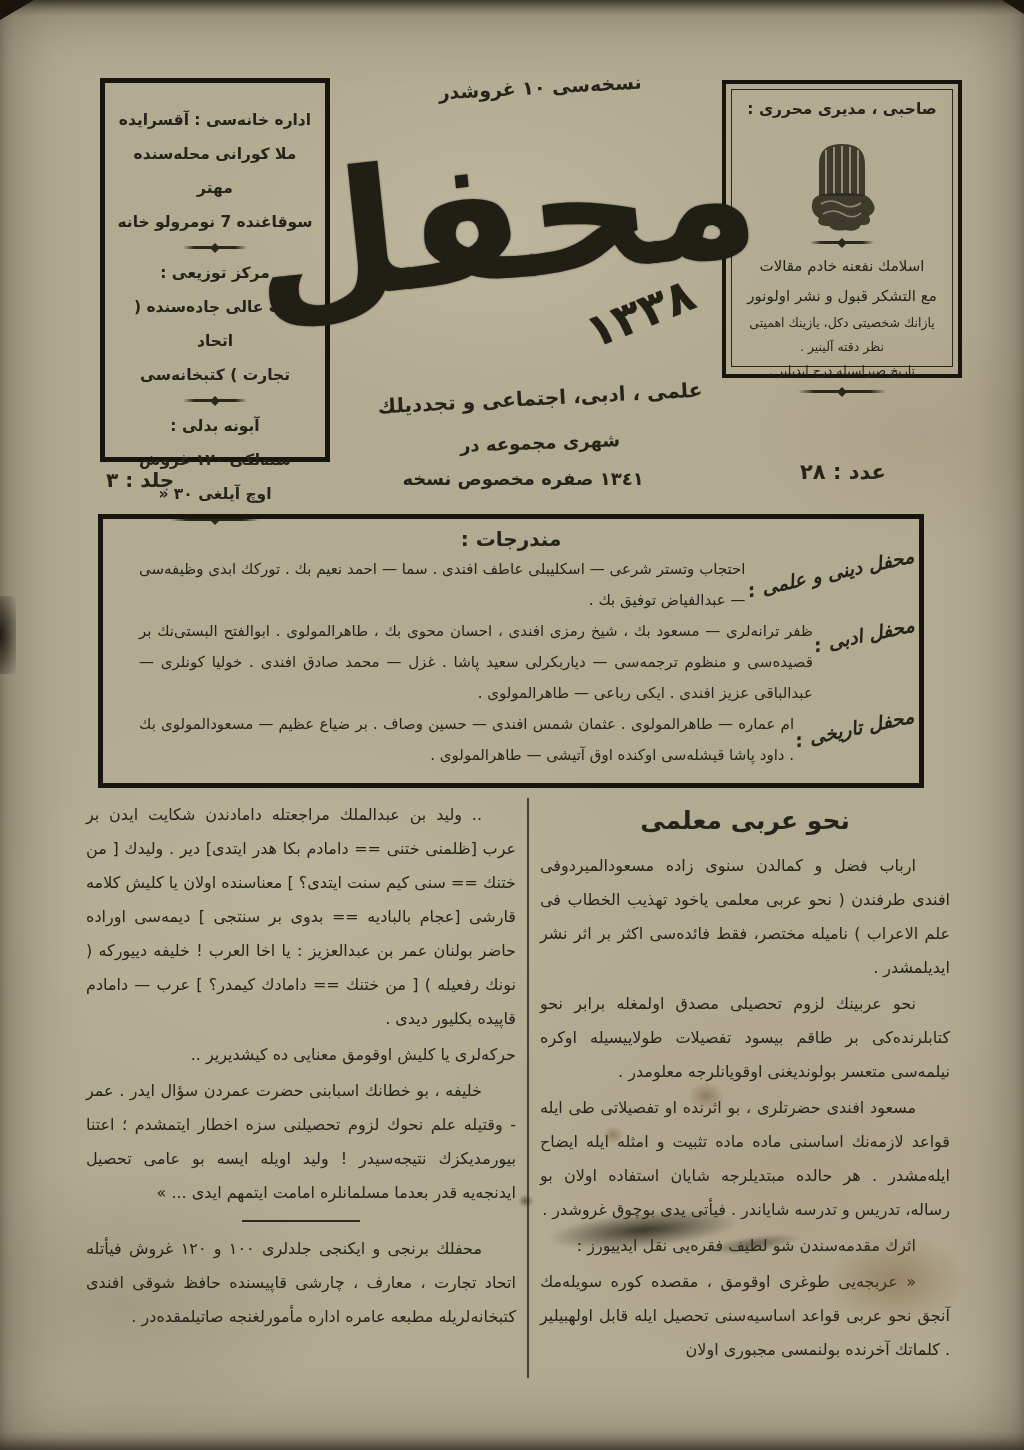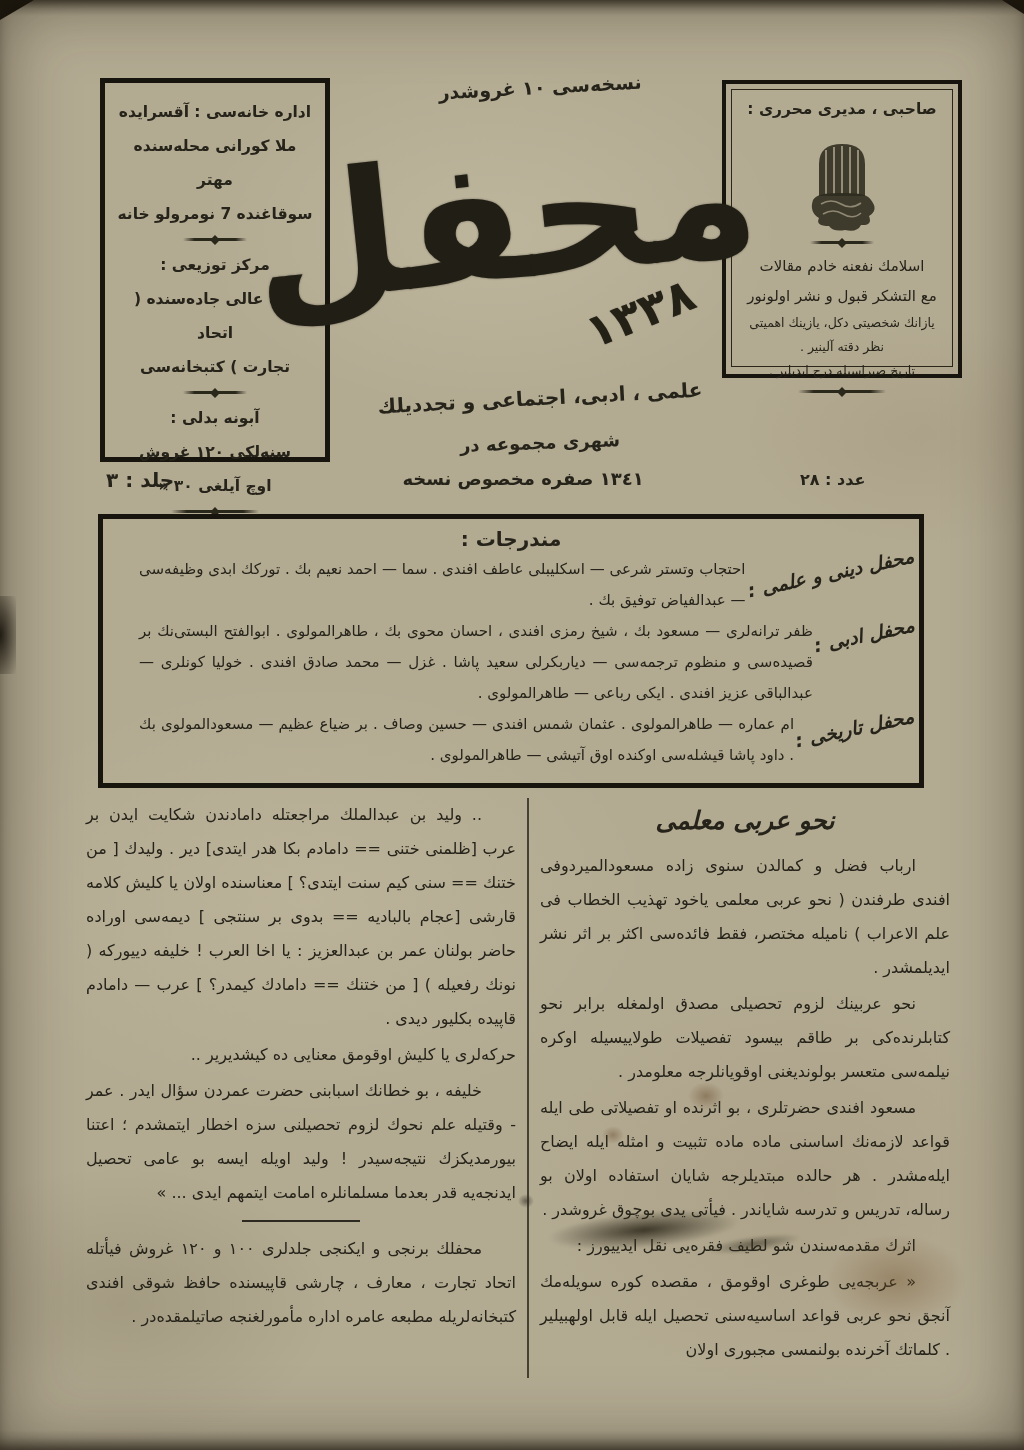--- a/index.html
+++ b/index.html
@@ -30,21 +30,21 @@
   .corner-tl{position:absolute;left:0;top:0;width:0;height:0;
     border-top:20px solid #16130c;border-right:34px solid transparent;}
   .corner-tr{position:absolute;right:0;top:0;width:0;height:0;
     border-top:14px solid #16130c;border-left:22px solid transparent;}
   .edge-left-mark{position:absolute;left:0;top:596px;width:16px;height:78px;
     background:radial-gradient(ellipse at 0% 50%, rgba(18,15,10,.9), rgba(18,15,10,.25) 70%, transparent);}
 
   
   .admin-box{
     position:absolute;left:100px;top:78px;width:230px;height:384px;box-sizing:border-box;
-    border:5px solid #17150d;padding:12px 10px;text-align:center;
+    border:5px solid #17150d;padding:20px 10px;text-align:center;
     font-size:15.5px;line-height:34px;font-weight:bold;
   }
   .owner-box{
     position:absolute;left:722px;top:80px;width:240px;height:298px;box-sizing:border-box;
     border:4px solid #17150d;
   }
   .owner-inner{
     border:1px solid #2a271a;margin:5px;height:calc(100% - 12px);box-sizing:border-box;
     padding:6px 6px;text-align:center;
   }
@@ -65,42 +65,42 @@
     transform:rotate(-6deg);text-shadow:0 0 2px rgba(33,31,21,.55);}
   .year{position:absolute;left:584px;top:286px;font-size:46px;font-weight:bold;
     letter-spacing:5px;transform:rotate(-22deg);color:#23211665;
     color:#232116;text-shadow:0 0 1px rgba(33,31,21,.6);}
   .subtitle-1{position:absolute;left:348px;top:386px;width:384px;text-align:center;
     font-size:20px;font-weight:bold;transform:rotate(-3deg);}
   .subtitle-2{position:absolute;left:392px;top:432px;width:296px;text-align:center;
     font-size:18px;font-weight:bold;transform:rotate(-2deg);}
 
   
-  .issue-no{position:absolute;left:800px;top:470px;font-size:16px;font-weight:bold;}
+  .issue-no{position:absolute;left:800px;top:460px;font-size:21px;font-weight:bold;}
   .issue-special{position:absolute;left:390px;top:468px;width:266px;text-align:center;
     font-size:18px;font-weight:bold;}
   .issue-volume{position:absolute;left:106px;top:468px;font-size:20px;font-weight:bold;}
 
   
   .toc-box{
     position:absolute;left:98px;top:514px;width:826px;height:274px;box-sizing:border-box;
     border:5px solid #17150d;padding:5px 4px 6px;
   }
   .toc-header{text-align:center;font-size:20px;font-weight:bold;line-height:30px;}
   .toc-row{display:flex;direction:rtl;align-items:flex-start;}
   .toc-label{flex:0 0 100px;transform:rotate(-12deg);font-size:19px;font-weight:bold;
     font-style:italic;text-align:center;margin-top:8px;white-space:nowrap;}
   .toc-text{flex:1;font-size:15px;line-height:31px;text-align:justify;direction:rtl;margin-left:32px;}
 
   
   .col-divider{position:absolute;left:527px;top:798px;width:2px;height:580px;
     background:rgba(40,37,26,.8);}
   .col-left{position:absolute;left:86px;top:798px;width:430px;}
   .col-right{position:absolute;left:540px;top:806px;width:410px;}
-  .article-heading{text-align:center;font-size:25px;font-weight:bold;margin:0 0 14px;font-style:italic;}
+  .article-heading{text-align:center;font-size:25px;font-weight:bold;margin:0 0 14px;}
   .para{font-size:16px;line-height:34px;text-align:justify;direction:rtl;
     margin:0 0 2px;text-indent:34px;}
   .para.flush{text-indent:0;}
   .mini-rule{width:118px;height:2px;background:#2b2920;margin:10px auto 10px;}
 
   
   .stain{position:absolute;pointer-events:none;}
   .ink-smudge{left:548px;top:1212px;width:192px;height:36px;transform:rotate(-5deg);
     background:radial-gradient(closest-side,rgba(44,39,26,.88),rgba(44,39,26,.35) 60%,transparent);
     filter:blur(1px);}

